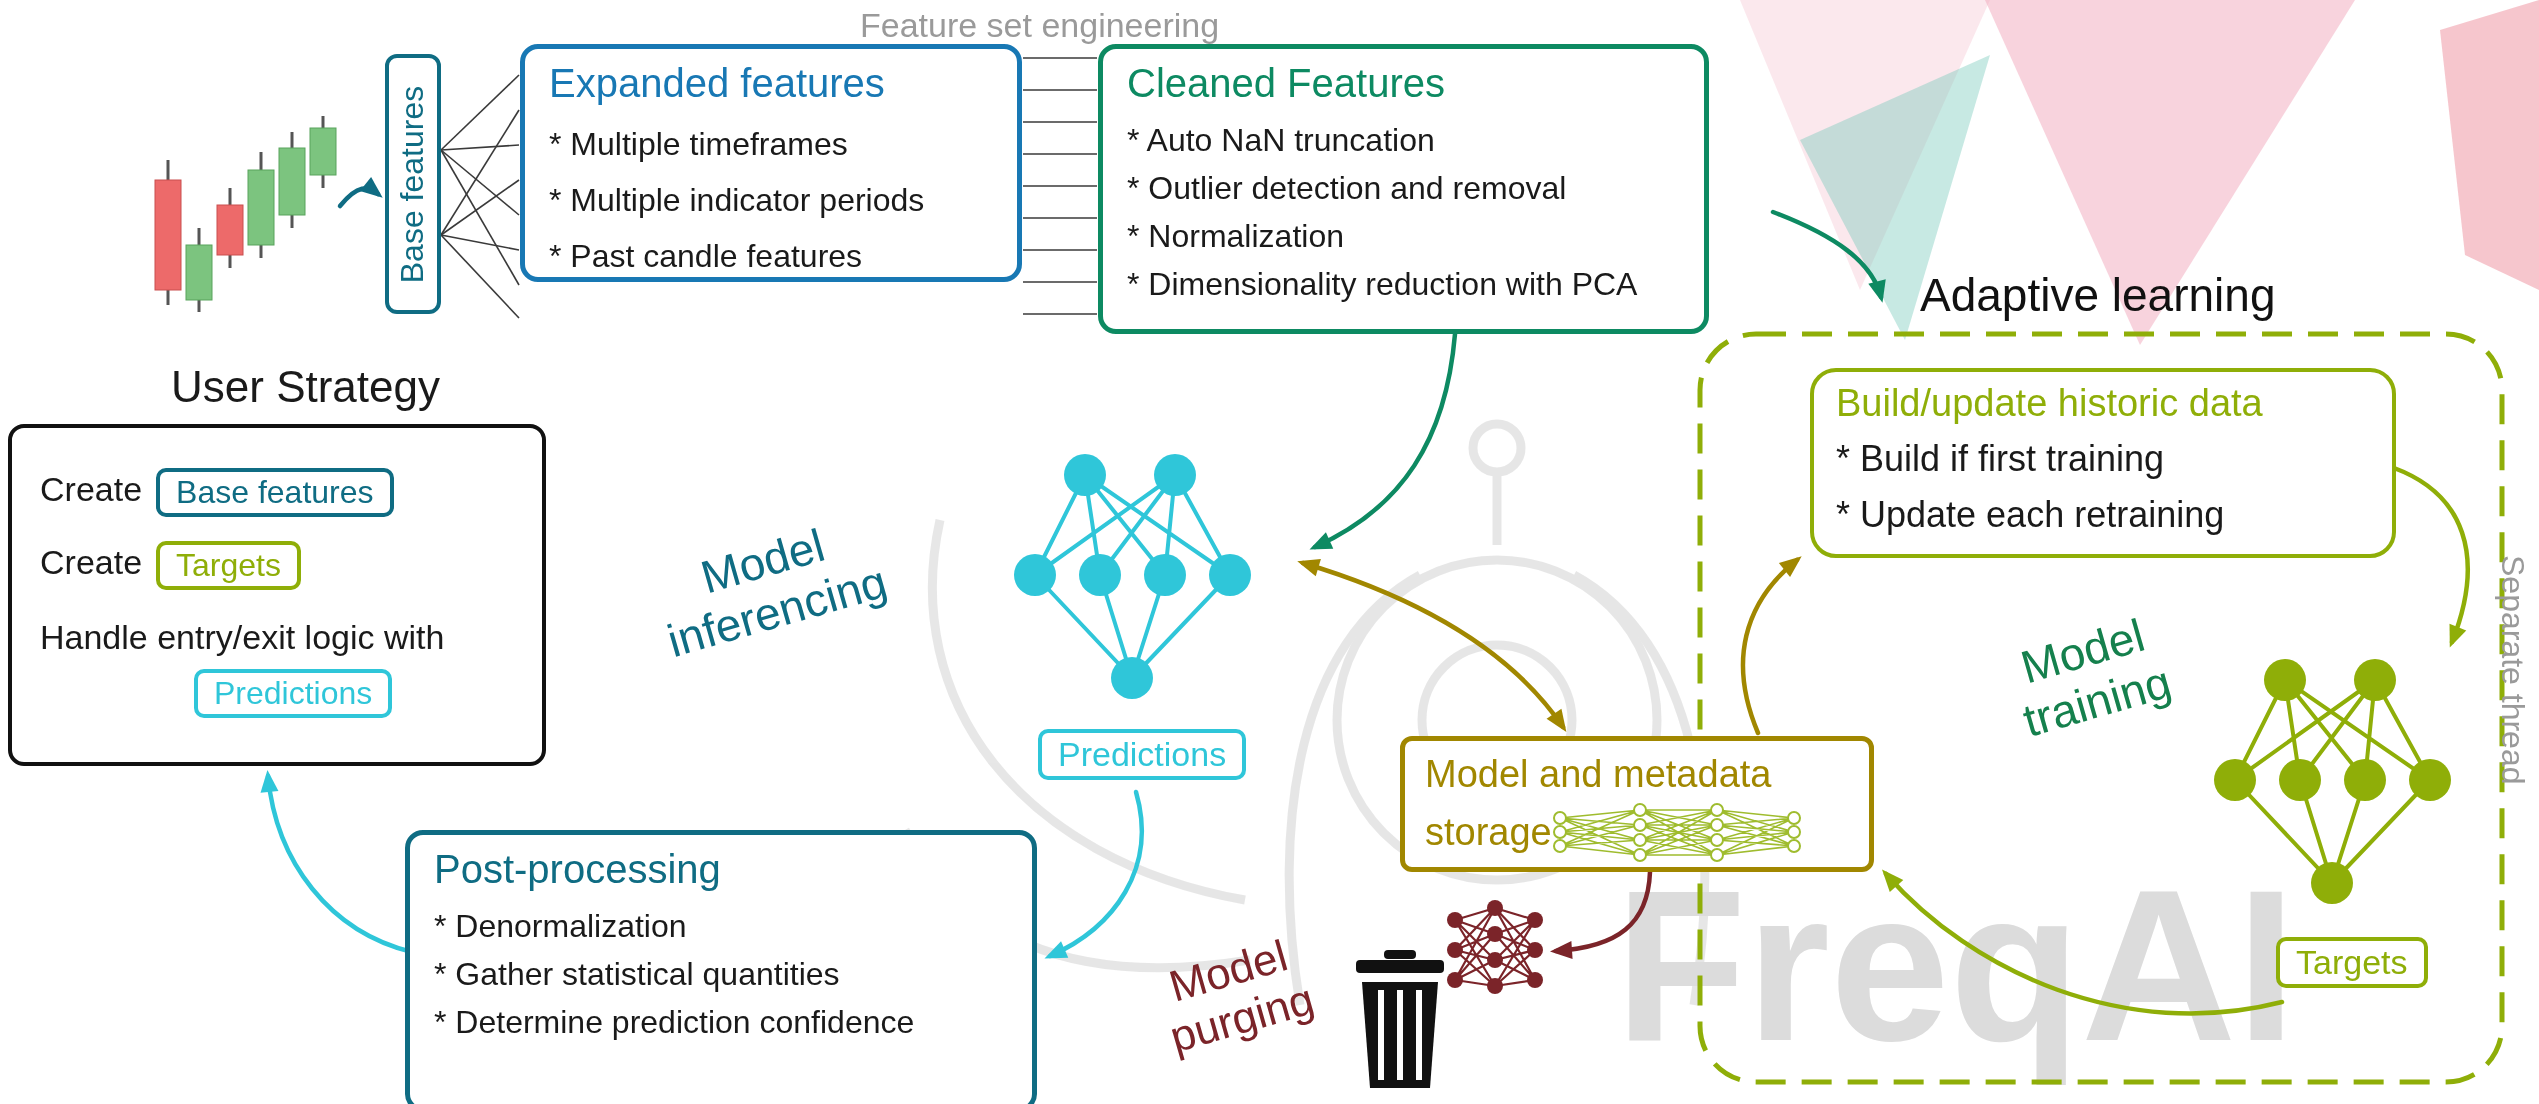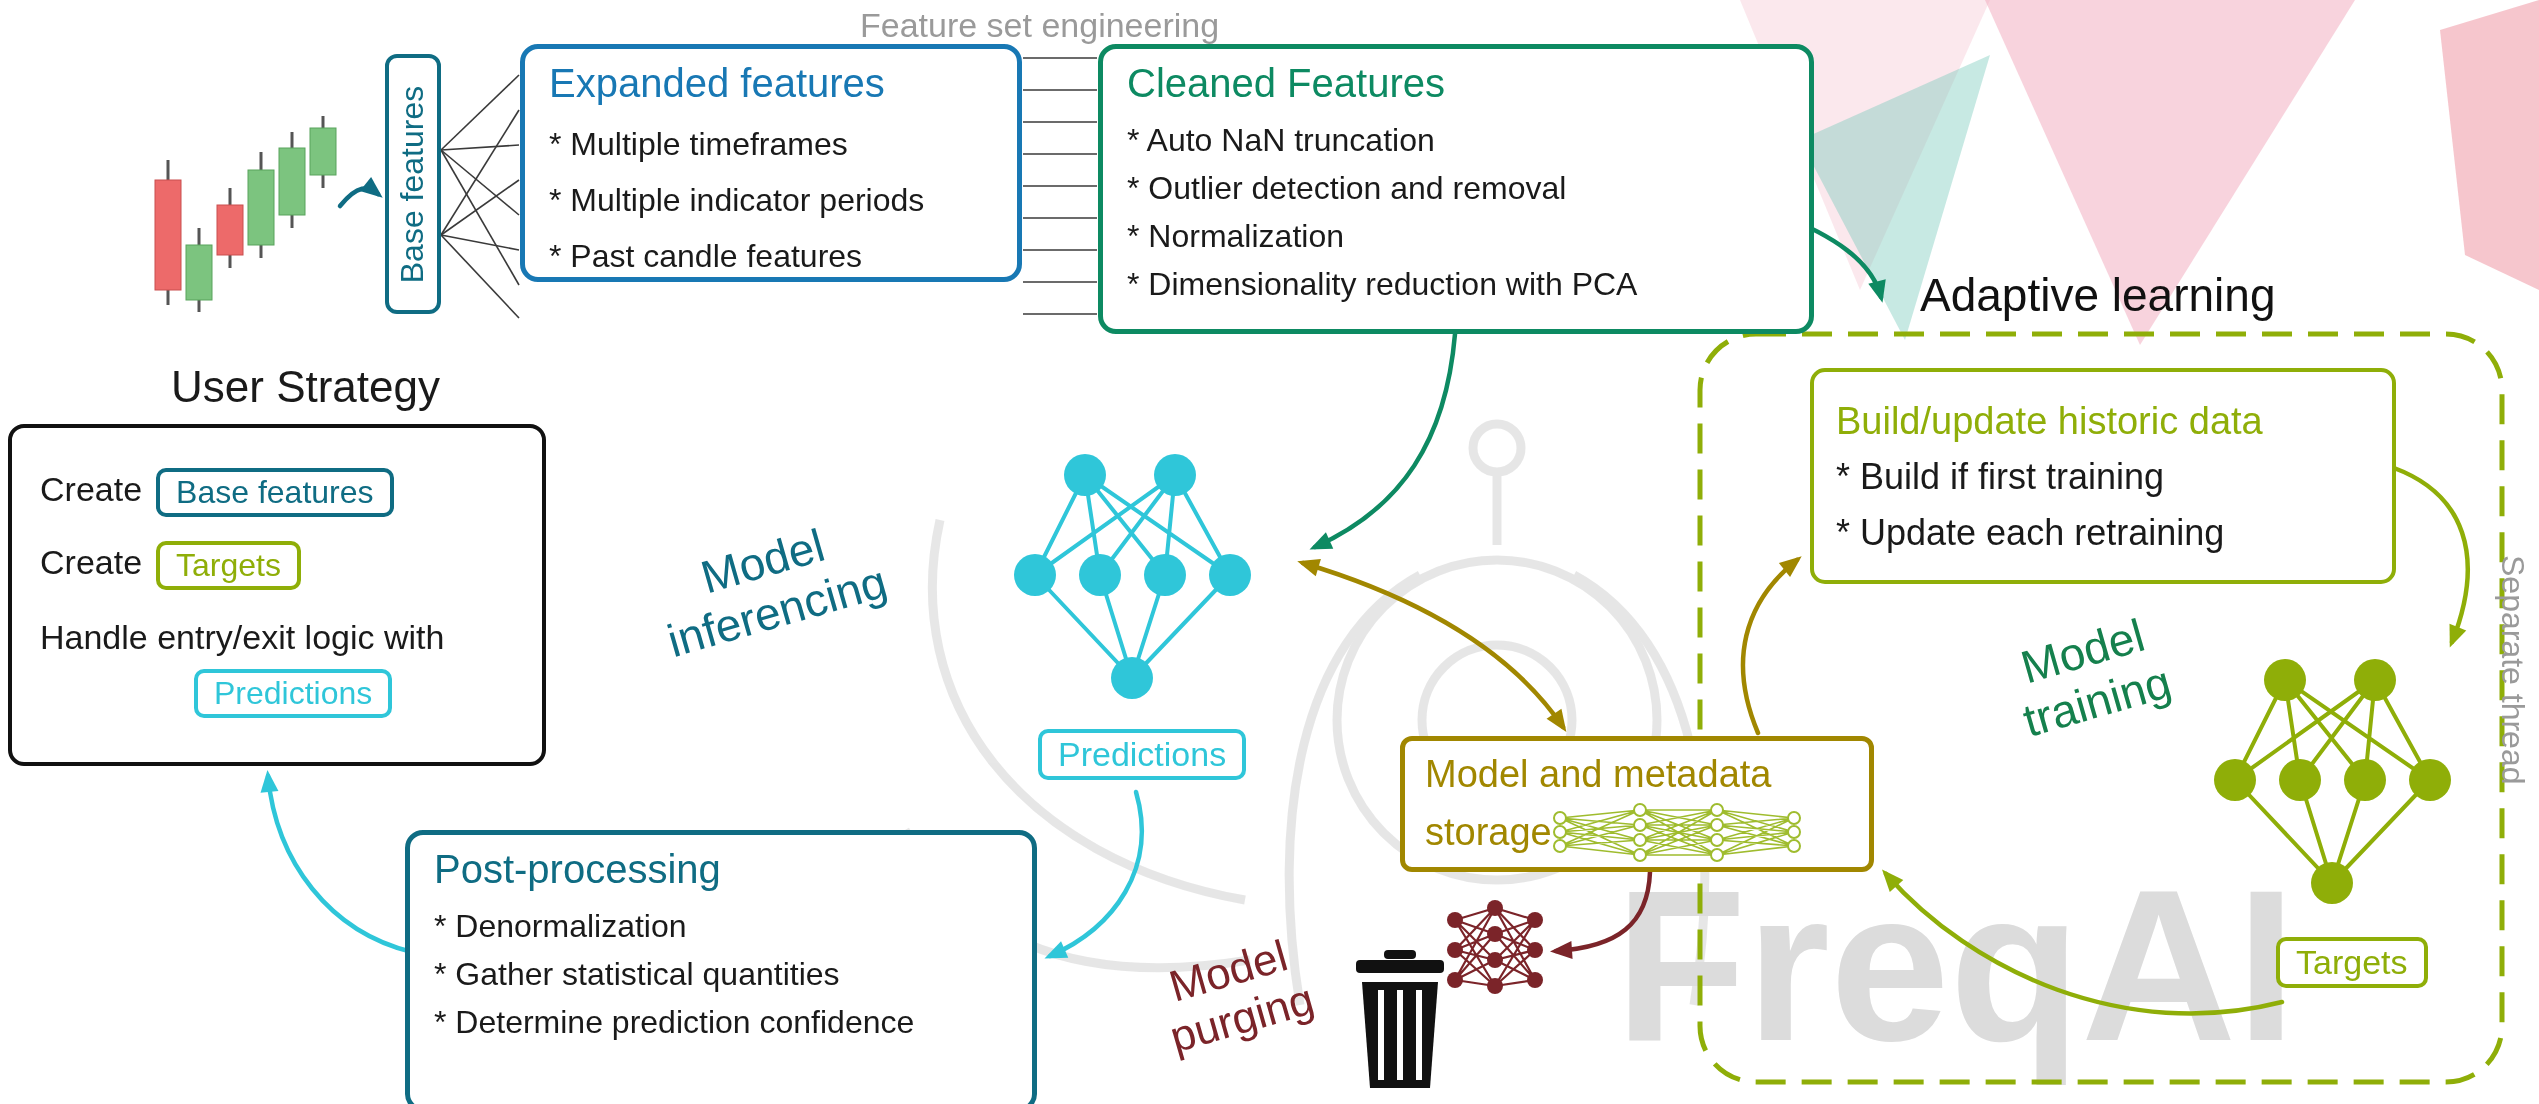--- a/index.html
+++ b/index.html
@@ -14,23 +14,23 @@
   .layer{position:absolute;left:0;top:0;z-index:1}
   .layer.wm{z-index:0}
 
   
   .box{position:absolute;background:#fff;border-radius:18px;z-index:3;padding:12px 24px}
   .box .title{font-size:40px;margin-bottom:10px;white-space:nowrap}
   .items div{font-size:32px;color:var(--c-ink);white-space:nowrap}
 
   .expanded-box{left:520px;top:44px;width:502px;height:238px;border:5px solid var(--c-blue)}
   .expanded-box .items div{line-height:1.75}
-  .cleaned-box{left:1098px;top:44px;width:716px;height:290px;border:5px solid var(--c-green)}
+  .cleaned-box{left:1098px;top:44px;width:611px;height:290px;border:5px solid var(--c-green)}
   .cleaned-box .items div{line-height:1.5}
-  .build-box{left:1810px;top:368px;width:586px;height:216px;border:4px solid var(--c-olive);border-radius:15px;padding:28px 22px}
+  .build-box{left:1810px;top:368px;width:586px;height:190px;border:4px solid var(--c-olive);border-radius:26px;padding:10px 22px}
   .build-box .title{font-size:38px;margin-bottom:6px}
   .build-box .items div{font-size:36px;line-height:1.55}
   .post-box{left:405px;top:830px;width:632px;height:282px;border:5px solid var(--c-teal_dark)}
   .post-box .items div{line-height:1.5}
   .storage-box{left:1400px;top:736px;width:474px;height:136px;border:5px solid var(--c-dark_yellow);border-radius:12px;padding:8px 20px}
   .storage-box .title{font-size:38px;line-height:1.35;margin:0}
   .storage-row{display:flex;align-items:center;}
 
   .t-blue{color:var(--c-blue)} .t-green{color:var(--c-green)} .t-teal{color:var(--c-teal_dark)}
   .t-olive{color:var(--c-olive)} .t-dy{color:var(--c-dark_yellow)}

